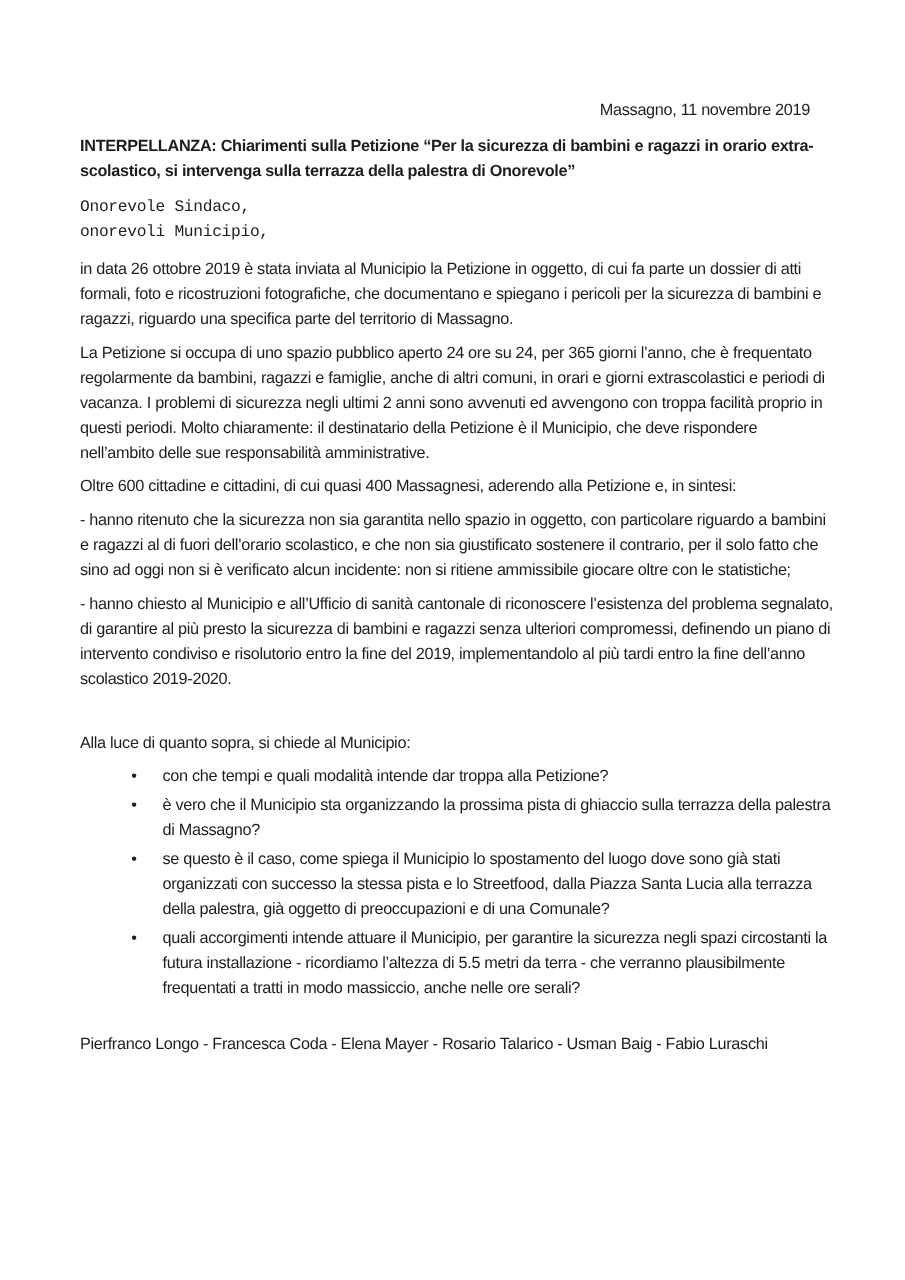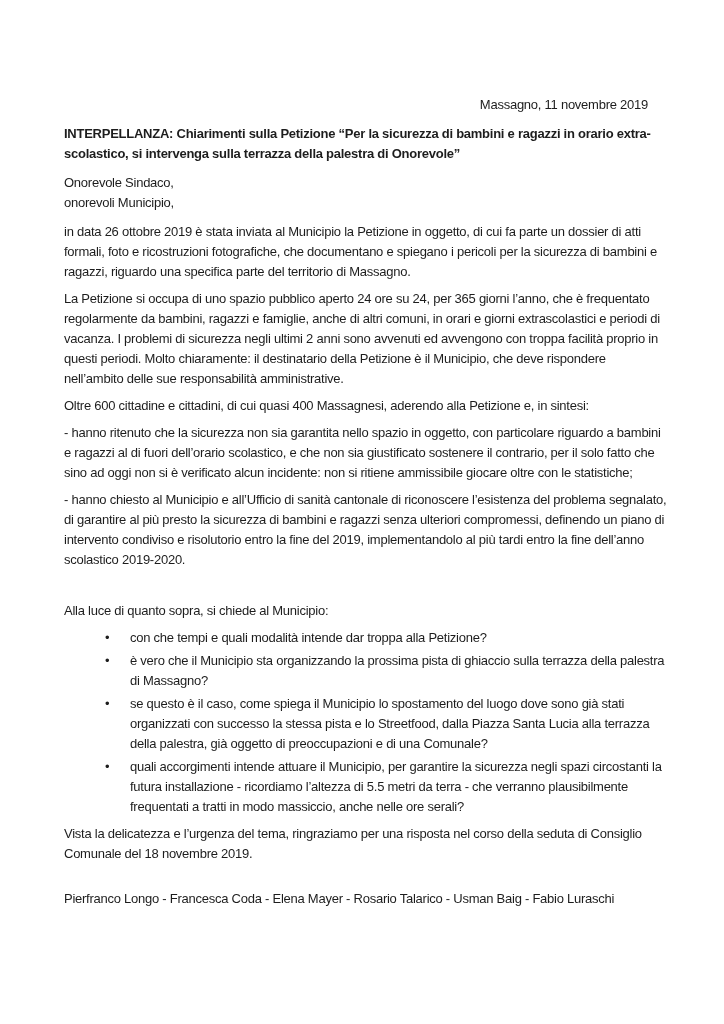--- a/index.html
+++ b/index.html
@@ -16,34 +16,33 @@
     letter-spacing: -0.25px;
     line-height: 20px;
     color: #1d1d1d;
   }
   .page {
     box-sizing: border-box;
     width: 724px;
     height: 868px;
     padding: 78px 56px 0 64px;
     background: #ffffff;
-    margin-top: 17px;
   }
   p { margin: 0 0 7px 0; }
   .dateline {
     text-align: right;
     padding-right: 20px;
     margin-bottom: 9px;
   }
   .subject {
     font-weight: bold;
     margin-bottom: 9px;
   }
   .salutation-line { margin: 0; }
-  .salutation-block { margin-bottom: 9px; }
+  .salutation-block { margin-bottom: 9px; font-family: Liberation Mono, monospace; }
   .underline {
     text-decoration: underline;
     text-underline-offset: 3px;
   }
   .spacer-lg { height: 24px; }
   .spacer-md { height: 18px; }
   ul.question-list {
     list-style: none;
     margin: 0 0 7px 0;
     padding: 0 0 0 66px;
@@ -90,19 +89,18 @@
 
   <p>Alla luce di quanto sopra, si chiede al Municipio:</p>
 
   <ul class="question-list">
     <li>con che tempi e quali modalità intende dar troppa alla Petizione?</li>
     <li>è vero che il Municipio sta organizzando la prossima pista di ghiaccio sulla terrazza della palestra di Massagno?</li>
     <li>se questo è il caso, come spiega il Municipio lo spostamento del luogo dove sono già stati organizzati con successo la stessa pista e lo Streetfood, dalla Piazza Santa Lucia alla terrazza della palestra, già oggetto di preoccupazioni e di una Comunale?</li>
     <li>quali accorgimenti intende attuare il Municipio, per garantire la sicurezza negli spazi circostanti la futura installazione - ricordiamo l’altezza di 5.5 metri da terra - che verranno plausibilmente frequentati a tratti in modo massiccio, anche nelle ore serali?</li>
   </ul>
 
-  <p>Vista la delicatezza e l’urgenza del tema, ringraziamo per una risposta nel corso della seduta di Consiglio Comunale del 18 novembre 2019.</p>
 
   <div class="spacer-md"></div>
 
   <p class="signers">Pierfranco Longo - Francesca Coda - Elena Mayer - Rosario Talarico - Usman Baig - Fabio Luraschi</p>
 
 </div>
 
 </body></html>

